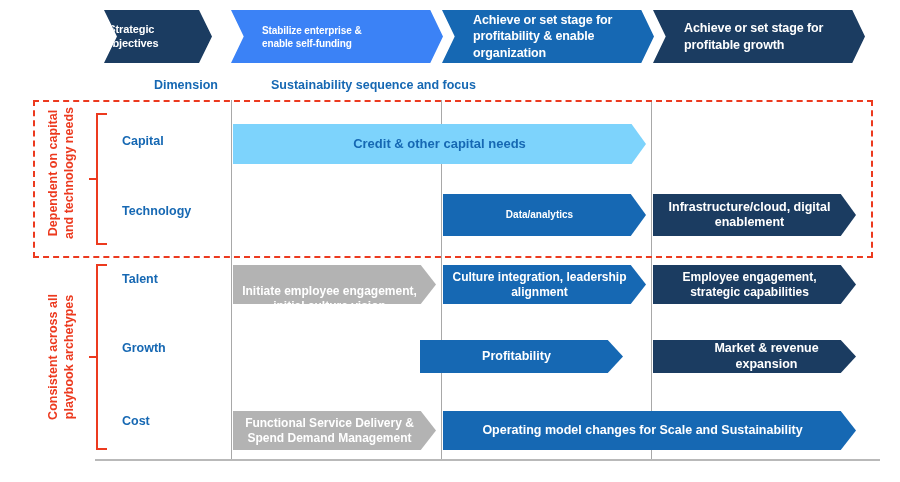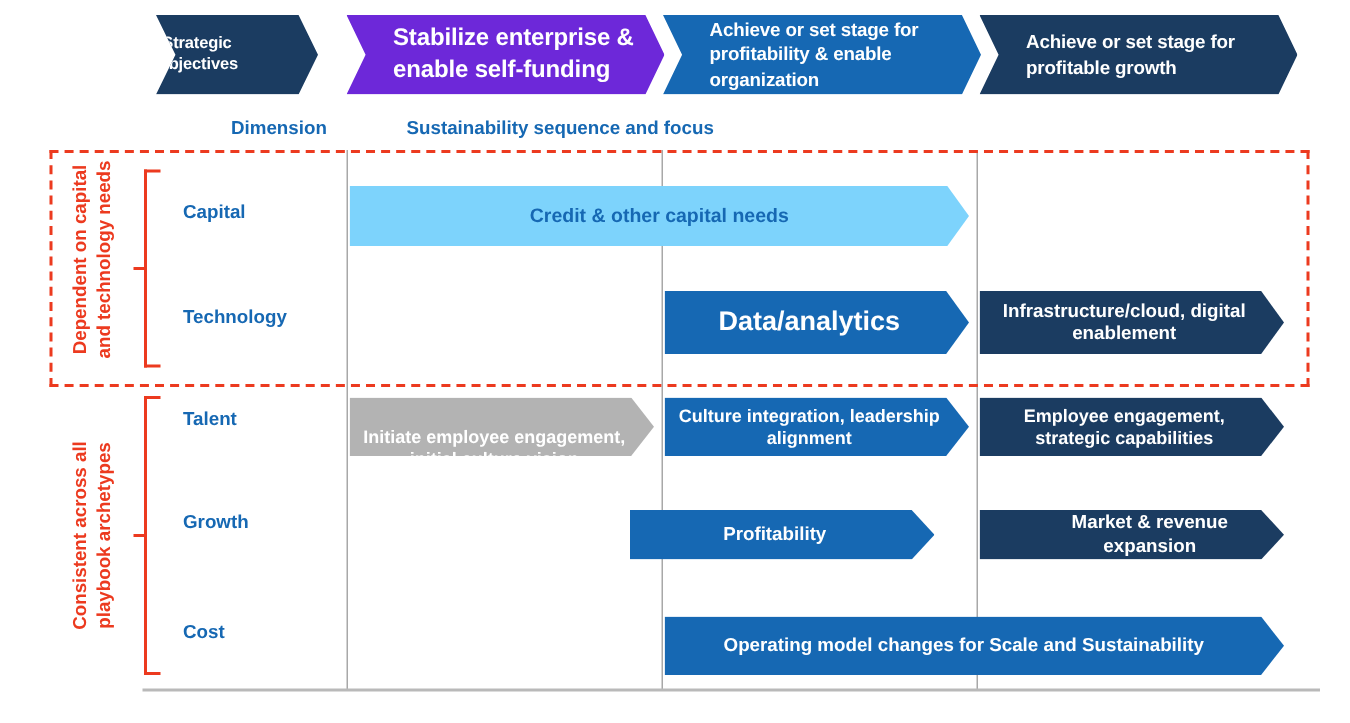--- a/index.html
+++ b/index.html
@@ -82,23 +82,23 @@
 
 <div class="canvas">
 
   <div class="chev" style="left:104px;top:10px;width:108px;height:53px;background:#1b3c61;
               clip-path:polygon(0 0, 88% 0, 100% 50%, 88% 100%, 0 100%, 12% 50%);
               font-size:11px;">
     <span class="txt" style="text-align:center;white-space:pre-line;line-height:1.25;">Strategic
 Objectives</span>
   </div>
 
-  <div class="chev" style="left:231px;top:10px;width:212px;height:53px;background:#6d28d9;
+  <div class="chev" style="left:231px;top:10px;width:212px;height:53px;background:#3b82f6;
               clip-path:polygon(0 0, 94% 0, 100% 50%, 94% 100%, 0 100%, 6% 50%);
-              padding-left:31px;font-size:16px;">
+              padding-left:31px;font-size:10px;">
     <span class="txt" style="text-align:left;white-space:pre-line;line-height:1.3;padding:0;">Stabilize enterprise &amp;
 enable  self-funding</span>
   </div>
 
   <div class="chev" style="left:442px;top:10px;width:212px;height:53px;background:#1668b3;
               clip-path:polygon(0 0, 94% 0, 100% 50%, 94% 100%, 0 100%, 6% 50%);
               padding-left:31px;font-size:12.5px;">
     <span class="txt" style="text-align:left;white-space:pre-line;line-height:1.3;padding:0;">Achieve or set stage for
 profitability &amp; enable
 organization</span>
@@ -130,21 +130,21 @@
   <div class="grouplabel" style="left:46px;top:450px;width:186px;">Consistent across all
 playbook archetypes</div>
 
   <div class="dimname" style="left:122px;top:134px;">Capital</div>
   <div class="arrow" style="left:233px;top:124px;width:413px;height:40px;background:#7dd3fc;color:#1668b3;font-size:13px;
               clip-path:polygon(0 0, 96.5% 0, 100% 50%, 96.5% 100%, 0 100%);">
     <span class="txt" style="white-space:pre-line;">Credit &amp; other capital needs</span>
   </div>
 
   <div class="dimname" style="left:122px;top:204px;">Technology</div>
-  <div class="arrow" style="left:443px;top:194px;width:203px;height:42px;background:#1668b3;color:#ffffff;font-size:18px;
+  <div class="arrow" style="left:443px;top:194px;width:203px;height:42px;background:#1668b3;color:#ffffff;font-size:10px;
               clip-path:polygon(0 0, 92.5% 0, 100% 50%, 92.5% 100%, 0 100%);">
     <span class="txt" style="white-space:pre-line;margin-right:10px;">Data/analytics</span>
   </div>
   <div class="arrow" style="left:653px;top:194px;width:203px;height:42px;background:#1b3c61;color:#ffffff;font-size:12.5px;
               clip-path:polygon(0 0, 92.5% 0, 100% 50%, 92.5% 100%, 0 100%);">
     <span class="txt" style="white-space:pre-line;margin-right:10px;">Infrastructure/cloud, digital
 enablement</span>
   </div>
 
   <div class="dimname" style="left:122px;top:272px;">Talent</div>
@@ -168,20 +168,25 @@
   <div class="arrow" style="left:420px;top:340px;width:203px;height:33px;background:#1668b3;color:#ffffff;font-size:12.5px;
               clip-path:polygon(0 0, 92.5% 0, 100% 50%, 92.5% 100%, 0 100%);">
     <span class="txt" style="white-space:pre-line;margin-right:10px;">Profitability</span>
   </div>
   <div class="arrow" style="left:653px;top:340px;width:203px;height:33px;background:#1b3c61;color:#ffffff;font-size:12.5px;
               clip-path:polygon(0 0, 92.5% 0, 100% 50%, 92.5% 100%, 0 100%);padding-left:34px;">
     <span class="txt" style="white-space:pre-line;margin-right:10px;">Market &amp; revenue expansion</span>
   </div>
 
   <div class="dimname" style="left:122px;top:414px;">Cost</div>
+  <div class="arrow" style="left:233px;top:411px;width:203px;height:39px;background:#b3b3b3;color:#ffffff;font-size:12px;
+              clip-path:polygon(0 0, 92.5% 0, 100% 50%, 92.5% 100%, 0 100%);">
+    <span class="txt" style="white-space:pre-line;margin-right:10px;">Functional Service Delivery &amp;
+Spend Demand Management</span>
+  </div>
   <div class="arrow" style="left:443px;top:411px;width:413px;height:39px;background:#1668b3;color:#ffffff;font-size:12.5px;
               clip-path:polygon(0 0, 96.3% 0, 100% 50%, 96.3% 100%, 0 100%);">
     <span class="txt" style="white-space:pre-line;margin-right:14px;">Operating model changes for Scale and Sustainability</span>
   </div>
 
   <div class="hbase" style="left:95px;top:459px;width:785px;"></div>
 
 </div>
 
 </body></html>

